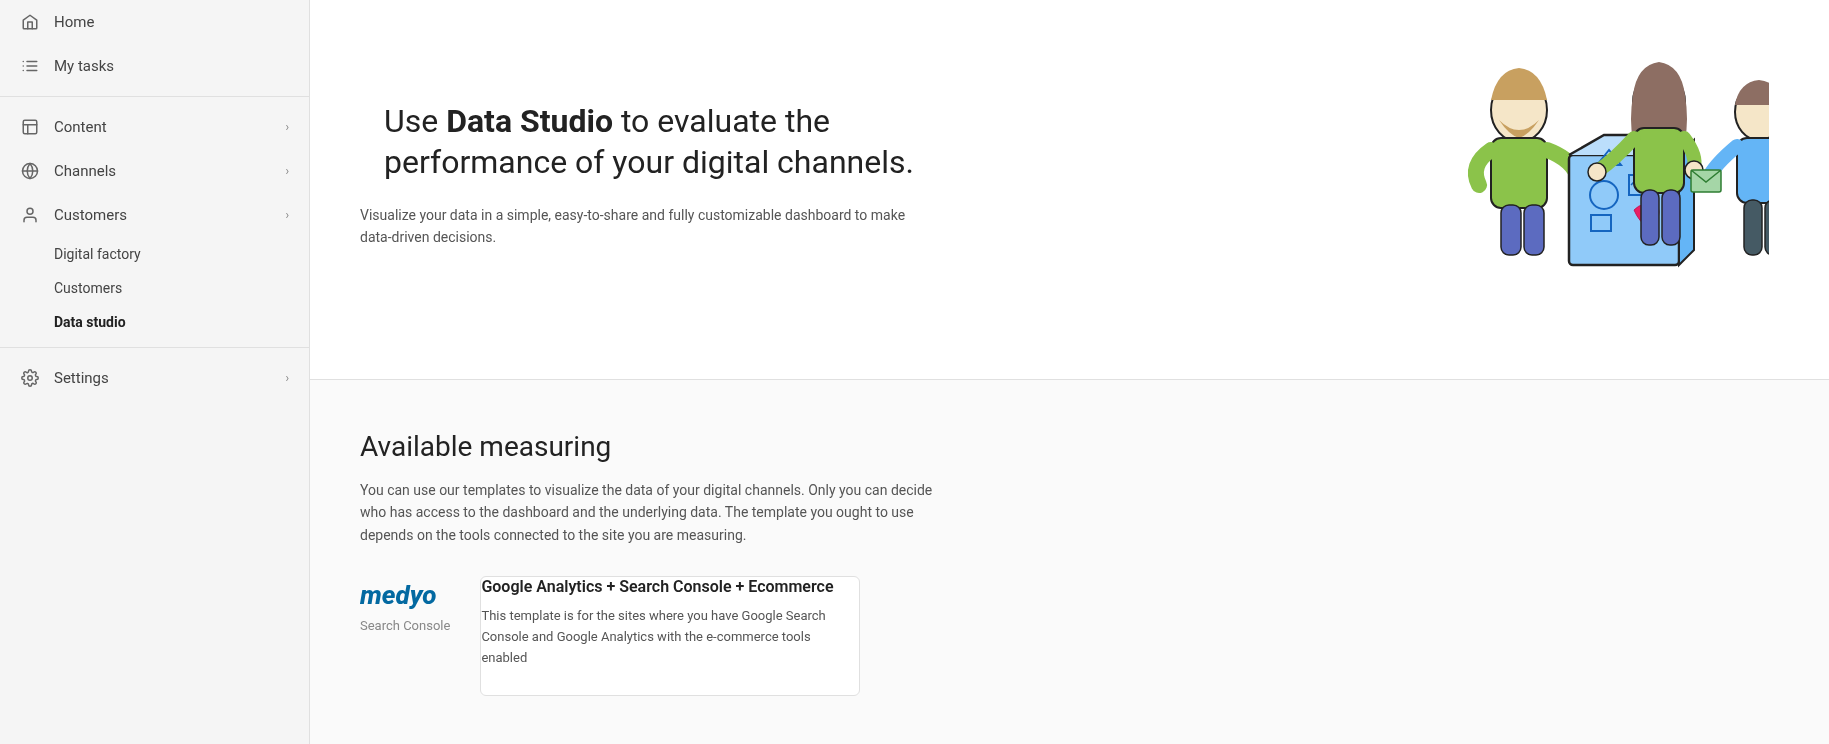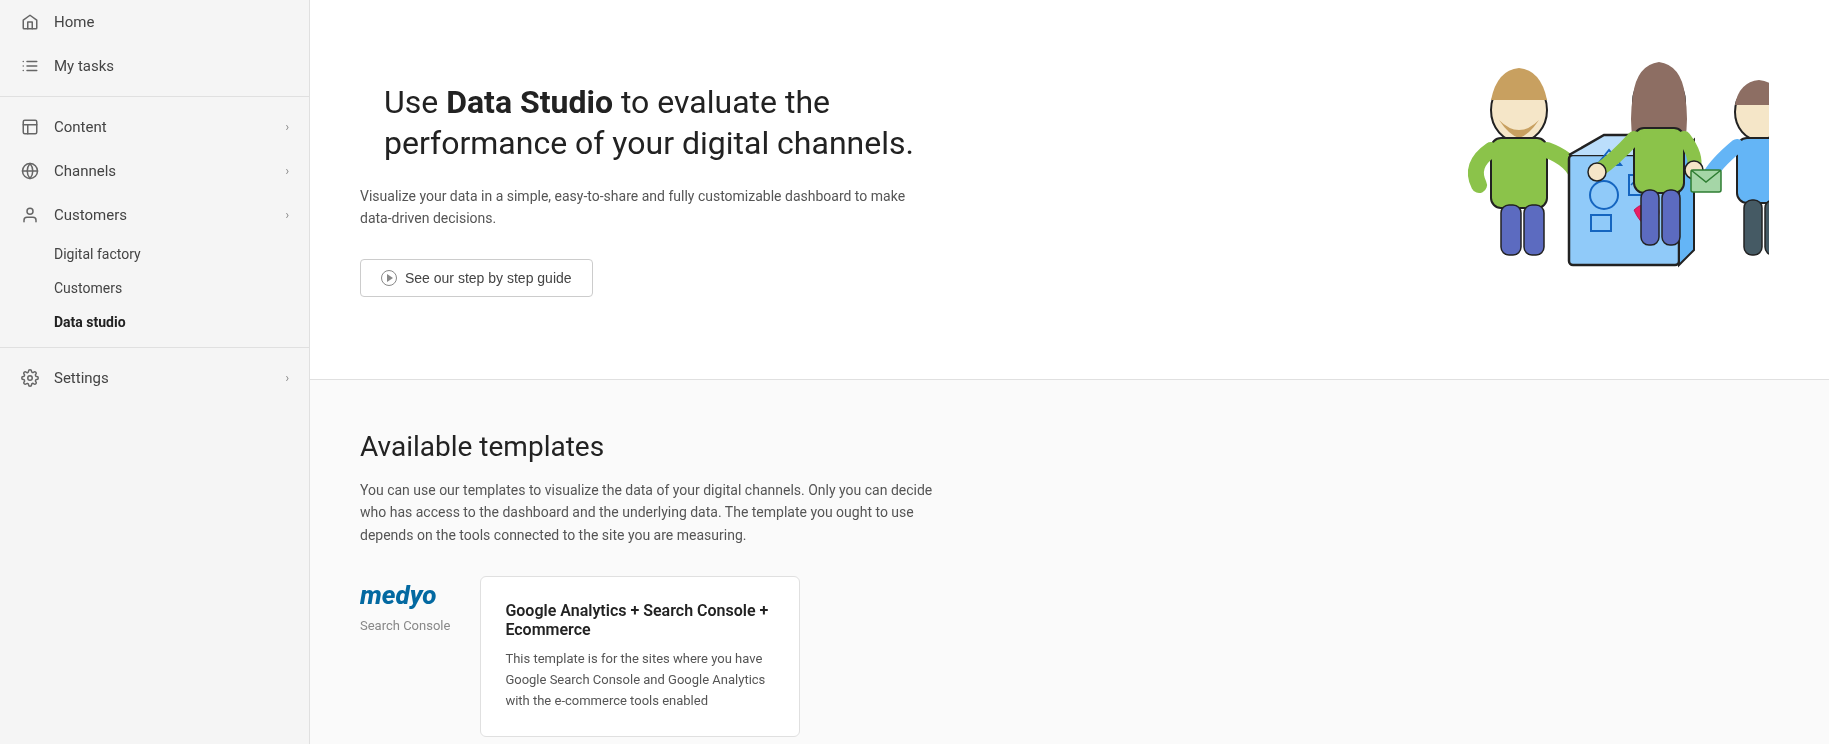--- a/index.html
+++ b/index.html
@@ -120,22 +120,21 @@
     }
     .templates-grid {
       display: flex;
       gap: 30px;
       flex-wrap: wrap;
     }
     .template-card {
       background: #fff;
       border: 1px solid #e0e0e0;
       border-radius: 6px;
-      padding: 24px;
-      width: 320px;
+      width: 380px;
       min-height: 120px;
     }
     .template-card-title {
       font-size: 16px;
       font-weight: 600;
       color: #222;
       margin-bottom: 10px;
     }
     .template-card-desc {
       font-size: 13px;
@@ -256,26 +255,20 @@
 <main class="main">
 
   <section class="hero">
     <div class="hero-text">
       <h1 class="hero-title">
         <span>Use </span><strong>Data Studio</strong><span> to evaluate the performance of your digital channels.</span>
       </h1>
       <p class="hero-subtitle">
         <span>Visualize your data in a simple, easy-to-share and fully customizable dashboard to make data-driven decisions.</span>
       </p>
-      <button class="hero-btn">
-        <span style="width:16px;height:16px;border:1.5px solid #888;border-radius:50%;display:inline-flex;align-items:center;justify-content:center;">
-          <span style="display:inline-block;width:0;height:0;border-top:4px solid transparent;border-bottom:4px solid transparent;border-left:6px solid #888;margin-left:2px;"></span>
-        </span>
-        <span>See our step by step guide</span>
-      </button>
     </div>
     <div class="hero-img">
 
       <svg class="illustration" viewBox="0 0 340 280" xmlns="http://www.w3.org/2000/svg">
 
         <ellipse cx="90" cy="60" rx="28" ry="32" fill="#f5e6c8" stroke="#222" stroke-width="2"></ellipse>
 
         <path d="M62 50 Q68 20 90 18 Q112 20 118 50" fill="#c8a060" stroke="none"></path>
 
         <path d="M70 70 Q90 90 110 70 Q100 85 90 88 Q80 85 70 70" fill="#c8a060"></path>
@@ -332,21 +325,21 @@
 
         <path d="M354 96 Q368 110 365 125" stroke="#64b5f6" stroke-width="14" stroke-linecap="round" fill="none"></path>
 
         <rect x="315" y="150" width="18" height="55" rx="8" fill="#455a64" stroke="#222" stroke-width="1.5"></rect>
         <rect x="336" y="150" width="18" height="55" rx="8" fill="#455a64" stroke="#222" stroke-width="1.5"></rect>
       </svg>
     </div>
   </section>
 
   <section class="templates">
-    <h2 class="templates-title">Available templates</h2>
+    <h2 class="templates-title">Available measuring</h2>
     <p class="templates-desc">You can use our templates to visualize the data of your digital channels. Only you can decide who has access to the dashboard and the underlying data. The template you ought to use depends on the tools connected to the site you are measuring.</p>
 
     <div class="templates-grid">
 
       <div style="display:flex;flex-direction:column;justify-content:flex-start;padding-top:4px;">
         <div class="medyo-logo">
           <span style="font-style:italic;color:#0369a1;font-size:26px;font-weight:800;">medyo</span>
         </div>
         <div class="medyo-subtitle">Search Console</div>
       </div>

